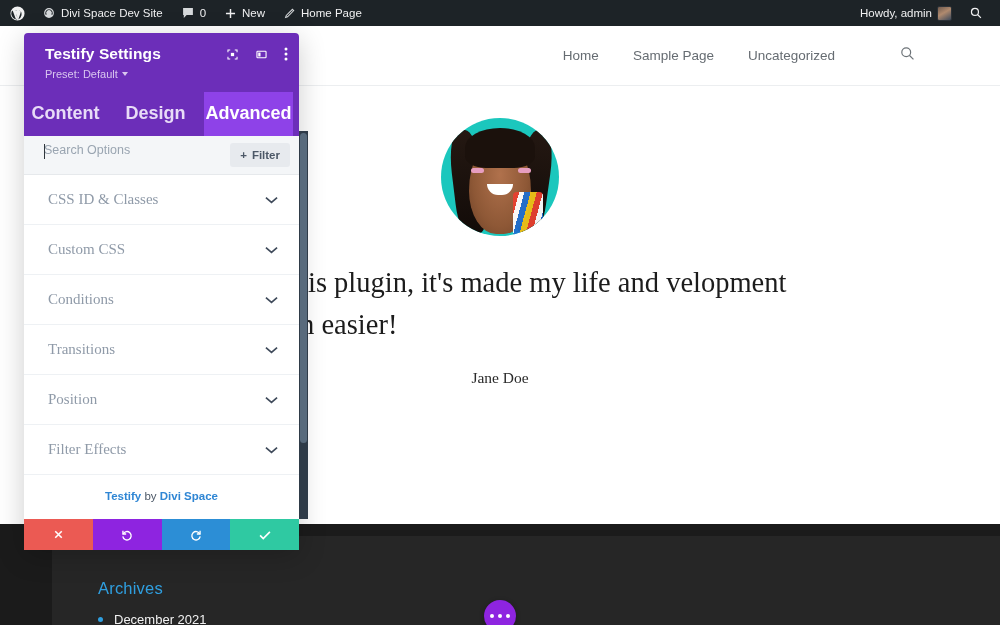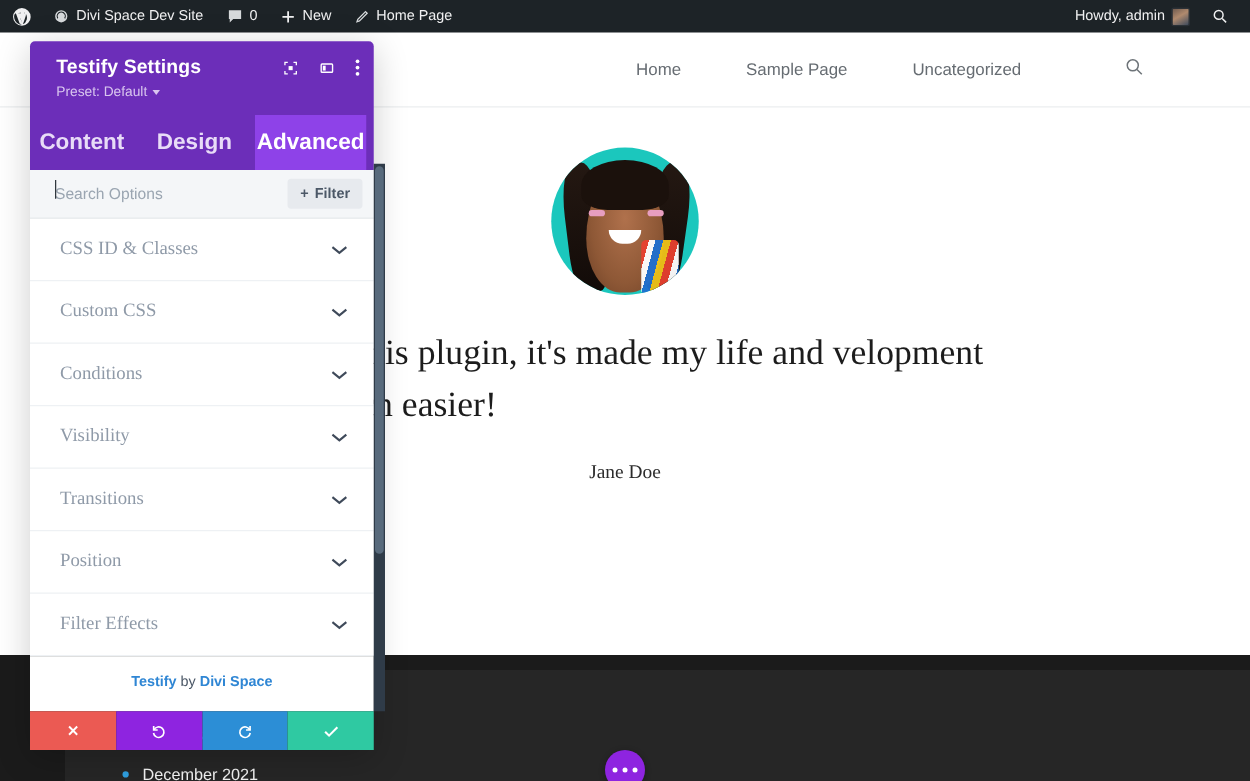--- a/index.html
+++ b/index.html
@@ -39,21 +39,21 @@
   .site {
     position: absolute; top: 26px; left: 0; width: 1000px; height: 599px;
     background: #ffffff; overflow: hidden;
   }
   .site-header {
     position: absolute; top: 0; left: 0; width: 1000px; height: 60px;
     background: #ffffff; border-bottom: 1px solid #eceef0;
     display: flex; align-items: center; justify-content: flex-end;
     padding-right: 84px;
   }
-  .nav { display: flex; align-items: center; gap: 52px; }
+  .nav { display: flex; align-items: center; gap: 34px; }
   .nav a {
     font-size: 13.5px; color: #666c72; text-decoration: none; white-space: nowrap;
   }
   .nav-search { margin-left: 30px; color: #6d7378; }
 
   
   .testimonial {
     position: absolute; top: 92px; left: 0; width: 1000px;
     text-align: center;
   }
@@ -165,21 +165,21 @@
   .tab {
     flex: 0 0 auto; padding: 11px 0 12px; text-align: center;
     font-size: 18px; color: #e8dcf7; cursor: pointer; font-weight: bold;
   }
   .tab.t1 { width: 83px; }
   .tab.t2 { width: 97px; }
   .tab.t3 { width: 89px; }
   .tab.active { background: #8e42e8; color: #ffffff; }
 
   .search-row {
-    display: flex; align-items: center; gap: 8px;
+    display: flex; align-items: flex-start; gap: 8px;
     background: #f4f6f8; border-bottom: 1px solid #e6e9ec;
     padding: 7px 9px 7px 20px; position: relative;
   }
   .search-input {
     flex: 1; border: none; outline: none; background: transparent;
     font-family: "Liberation Sans", sans-serif;
     font-size: 12.5px; color: #2b3a4a;
   }
   .search-input::placeholder { color: #9aa5b1; }
   .caret-bar {
@@ -393,26 +393,20 @@
             </svg></span>
       </div>
       <div class="section-row">
         <span class="section-label">Custom CSS</span>
         <span class="chev"><svg width="13" height="8" viewBox="0 0 14 8" fill="none" stroke="#3f4a5a" stroke-width="1.8">
               <path d="M1 1.5 7 6.5 13 1.5"></path>
             </svg></span>
       </div>
       <div class="section-row">
         <span class="section-label">Conditions</span>
-        <span class="chev"><svg width="13" height="8" viewBox="0 0 14 8" fill="none" stroke="#3f4a5a" stroke-width="1.8">
-              <path d="M1 1.5 7 6.5 13 1.5"></path>
-            </svg></span>
-      </div>
-      <div class="section-row">
-        <span class="section-label">Visibility</span>
         <span class="chev"><svg width="13" height="8" viewBox="0 0 14 8" fill="none" stroke="#3f4a5a" stroke-width="1.8">
               <path d="M1 1.5 7 6.5 13 1.5"></path>
             </svg></span>
       </div>
       <div class="section-row">
         <span class="section-label">Transitions</span>
         <span class="chev"><svg width="13" height="8" viewBox="0 0 14 8" fill="none" stroke="#3f4a5a" stroke-width="1.8">
               <path d="M1 1.5 7 6.5 13 1.5"></path>
             </svg></span>
       </div>

